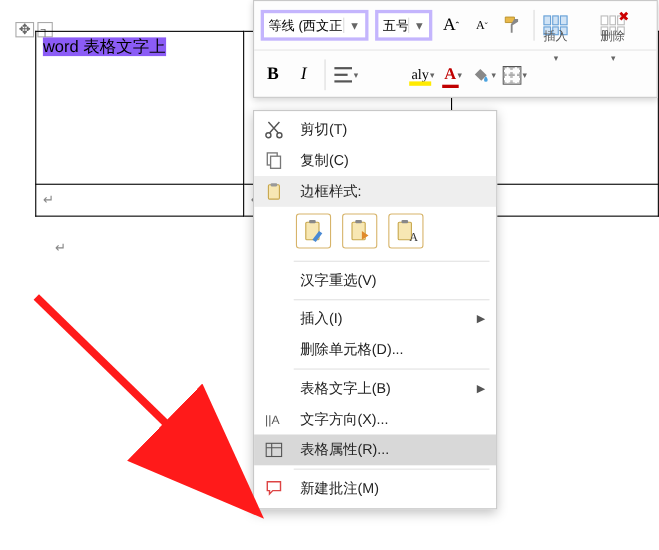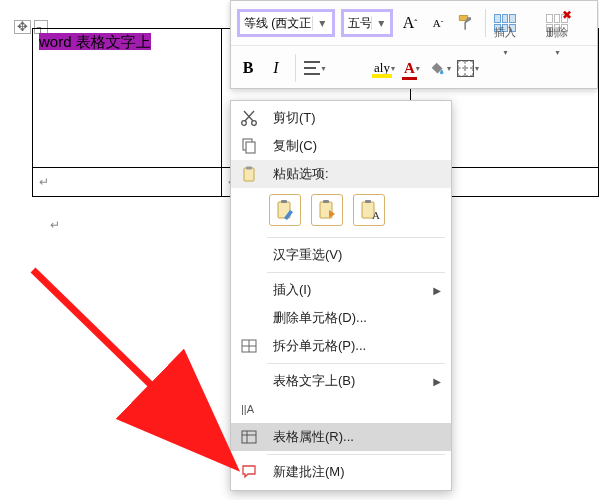--- a/index.html
+++ b/index.html
@@ -2,21 +2,21 @@
 <html><head>
 <meta charset="utf-8">
 <style>
   html, body { margin: 0; padding: 0; font-family: "Microsoft YaHei", Arial, sans-serif; font-size: 13px; background: #fafafa; }
   .stage { position: relative; width: 599px; height: 500px; overflow: hidden; background: #fff; }
   
   .doc { position: absolute; left: 32px; top: 28px; }
   .tbl { border-collapse: collapse; }
   .tbl td { border: 1px solid #000; width: 180px; height: 130px; vertical-align: top; padding: 4px 6px; font-size: 15px; }
   .tbl tr.short td { height: 20px; }
-  .cell-text { background: #a21caf; display: inline; }
+  .cell-text { background: #8b5cf6; display: inline; }
   .anchor { position: absolute; left: 14px; top: 20px; font-size: 13px; color: #666; border: 1px solid #aaa; padding: 0 2px; line-height: 12px; }
   .hook   { position: absolute; left: 34px; top: 20px; font-size: 11px; color: #666; border: 1px solid #aaa; padding: 0 2px; line-height: 12px; }
   .pmark  { color: #888; font-size: 12px; }
   .pmark-after { position: absolute; left: 50px; top: 218px; }
   
   .mini-tb { position: absolute; left: 230px; top: 0; width: 366px; height: 87px; background: #fdfdfd; border: 1px solid #c8c8c8; box-shadow: 0 2px 6px rgba(0,0,0,.18); }
   .mini-row { display: flex; align-items: center; height: 40px; padding: 2px 6px; gap: 6px; border-bottom: 1px solid #e6e6e6; }
   .combo { display: flex; align-items: center; border: 3px solid #c4b5fd; height: 22px; background: #fff; font-size: 12px; }
   .combo span { padding: 0 4px; white-space: nowrap; overflow: hidden; }
   .combo .dd { width: 12px; text-align: center; color: #666; border-left: 1px solid #ddd; }
@@ -205,21 +205,21 @@
         </span>
       <span>复制(C)</span>
     </div>
     <div class="ctx-item header">
       <span class="ic">
           <svg viewBox="0 0 18 18">
             <rect x="4" y="3" width="10" height="13" rx="1" fill="#f7e7b3" stroke="#c7a64a"></rect>
             <rect x="6" y="1.5" width="6" height="3" rx="1" fill="#999"></rect>
           </svg>
         </span>
-      <span>粘贴选项:</span>
+      <span>边框样式:</span>
     </div>
     <div class="paste-row">
       <div class="paste-opt">
         <svg viewBox="0 0 24 24">
             <rect x="5" y="4" width="12" height="16" rx="1" fill="#f7e7b3" stroke="#c7a64a"></rect>
             <rect x="8" y="2" width="6" height="3" rx="1" fill="#888"></rect>
             <path d="M11 20l6-8 3 2-6 8z" fill="#4a8ad4"></path>
           </svg>
       </div>
       <div class="paste-opt">
@@ -245,42 +245,33 @@
     <div class="ctx-sep"></div>
     <div class="ctx-item">
       <span class="ic"></span>
       <span>插入(I)</span>
       <span class="arrow">▶</span>
     </div>
     <div class="ctx-item">
       <span class="ic"></span>
       <span>删除单元格(D)...</span>
     </div>
-    <div class="ctx-item">
-      <span class="ic">
-          <svg viewBox="0 0 18 18">
-            <rect x="2" y="3" width="14" height="12" fill="none" stroke="#666"></rect>
-            <line x1="9" y1="3" x2="9" y2="15" stroke="#666"></line>
-            <line x1="2" y1="9" x2="16" y2="9" stroke="#666"></line>
-          </svg>
-        </span>
-      <span>拆分单元格(P)...</span>
-    </div>
     <div class="ctx-sep"></div>
     <div class="ctx-item">
       <span class="ic"></span>
       <span>表格文字上(B)</span>
       <span class="arrow">▶</span>
     </div>
     <div class="ctx-item">
       <span class="ic">
           <svg viewBox="0 0 18 18">
             <text x="1" y="13" font-size="11" fill="#555" font-family="Arial">||A</text>
           </svg>
         </span>
+      <span>文字方向(X)...</span>
     </div>
     <div class="ctx-item hover">
       <span class="ic">
           <svg viewBox="0 0 18 18">
             <rect x="2" y="3" width="14" height="12" fill="none" stroke="#555"></rect>
             <line x1="2" y1="7" x2="16" y2="7" stroke="#555"></line>
             <line x1="7" y1="3" x2="7" y2="15" stroke="#555"></line>
           </svg>
         </span>
       <span>表格属性(R)...</span>

